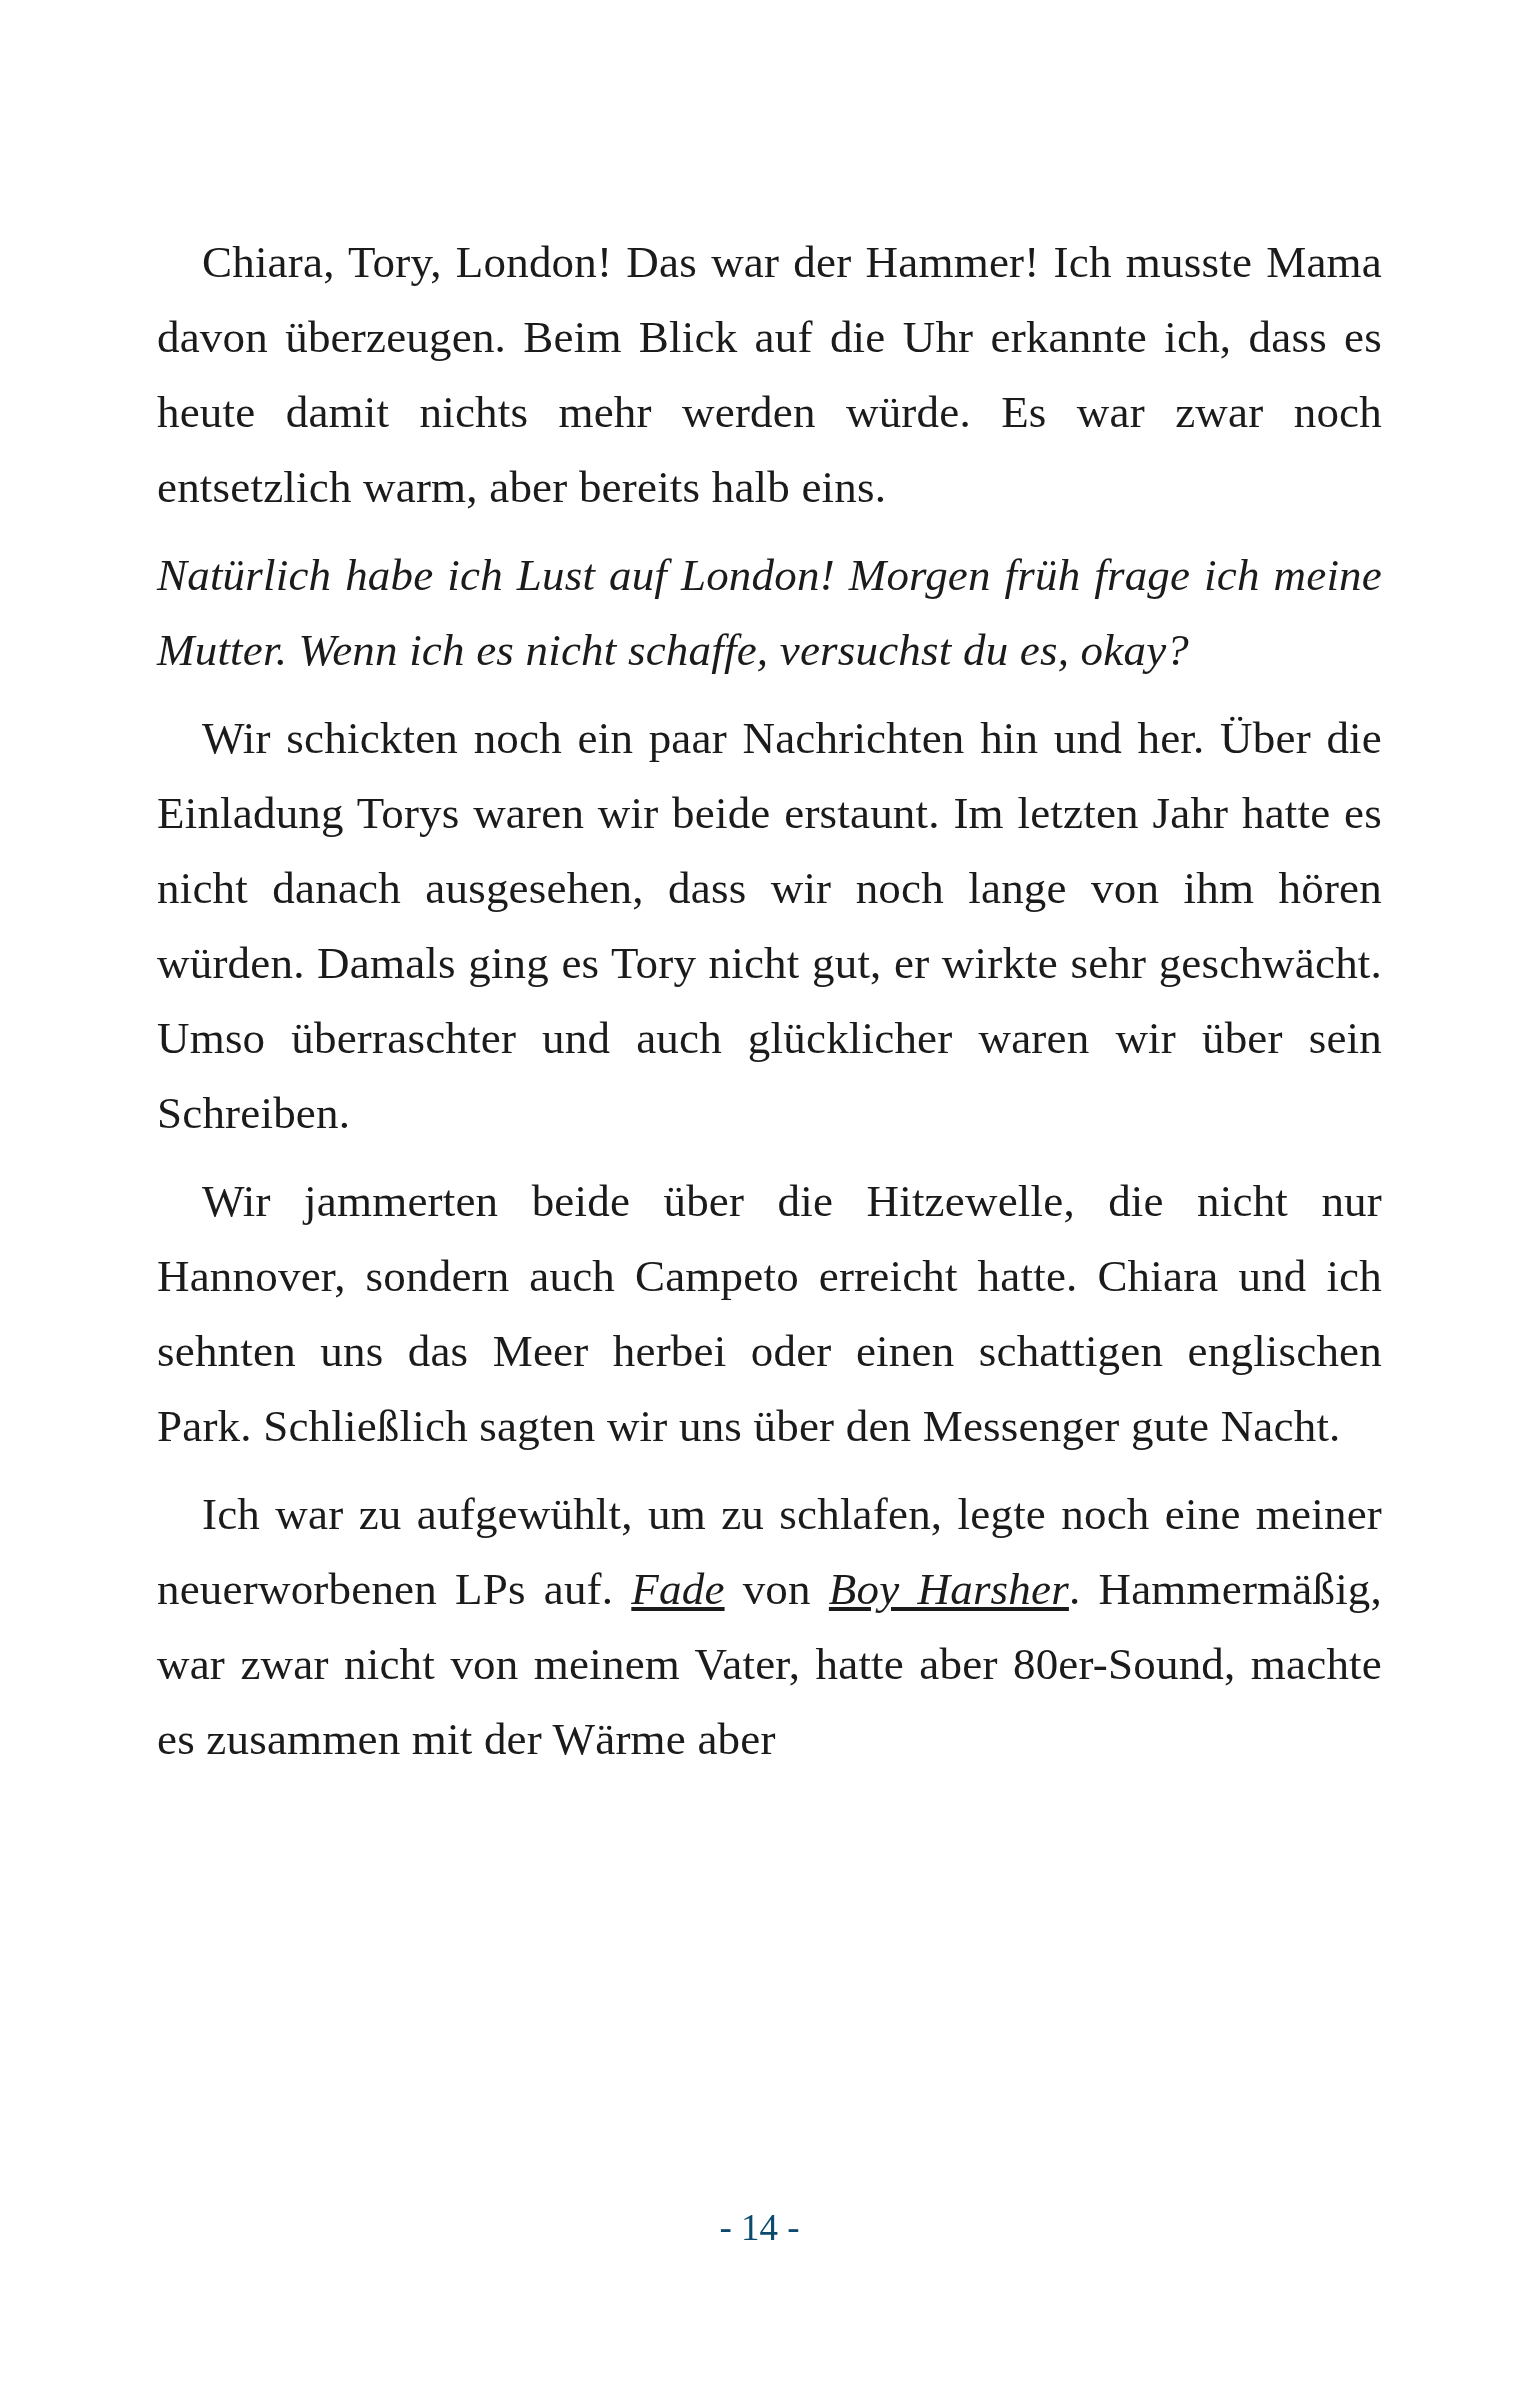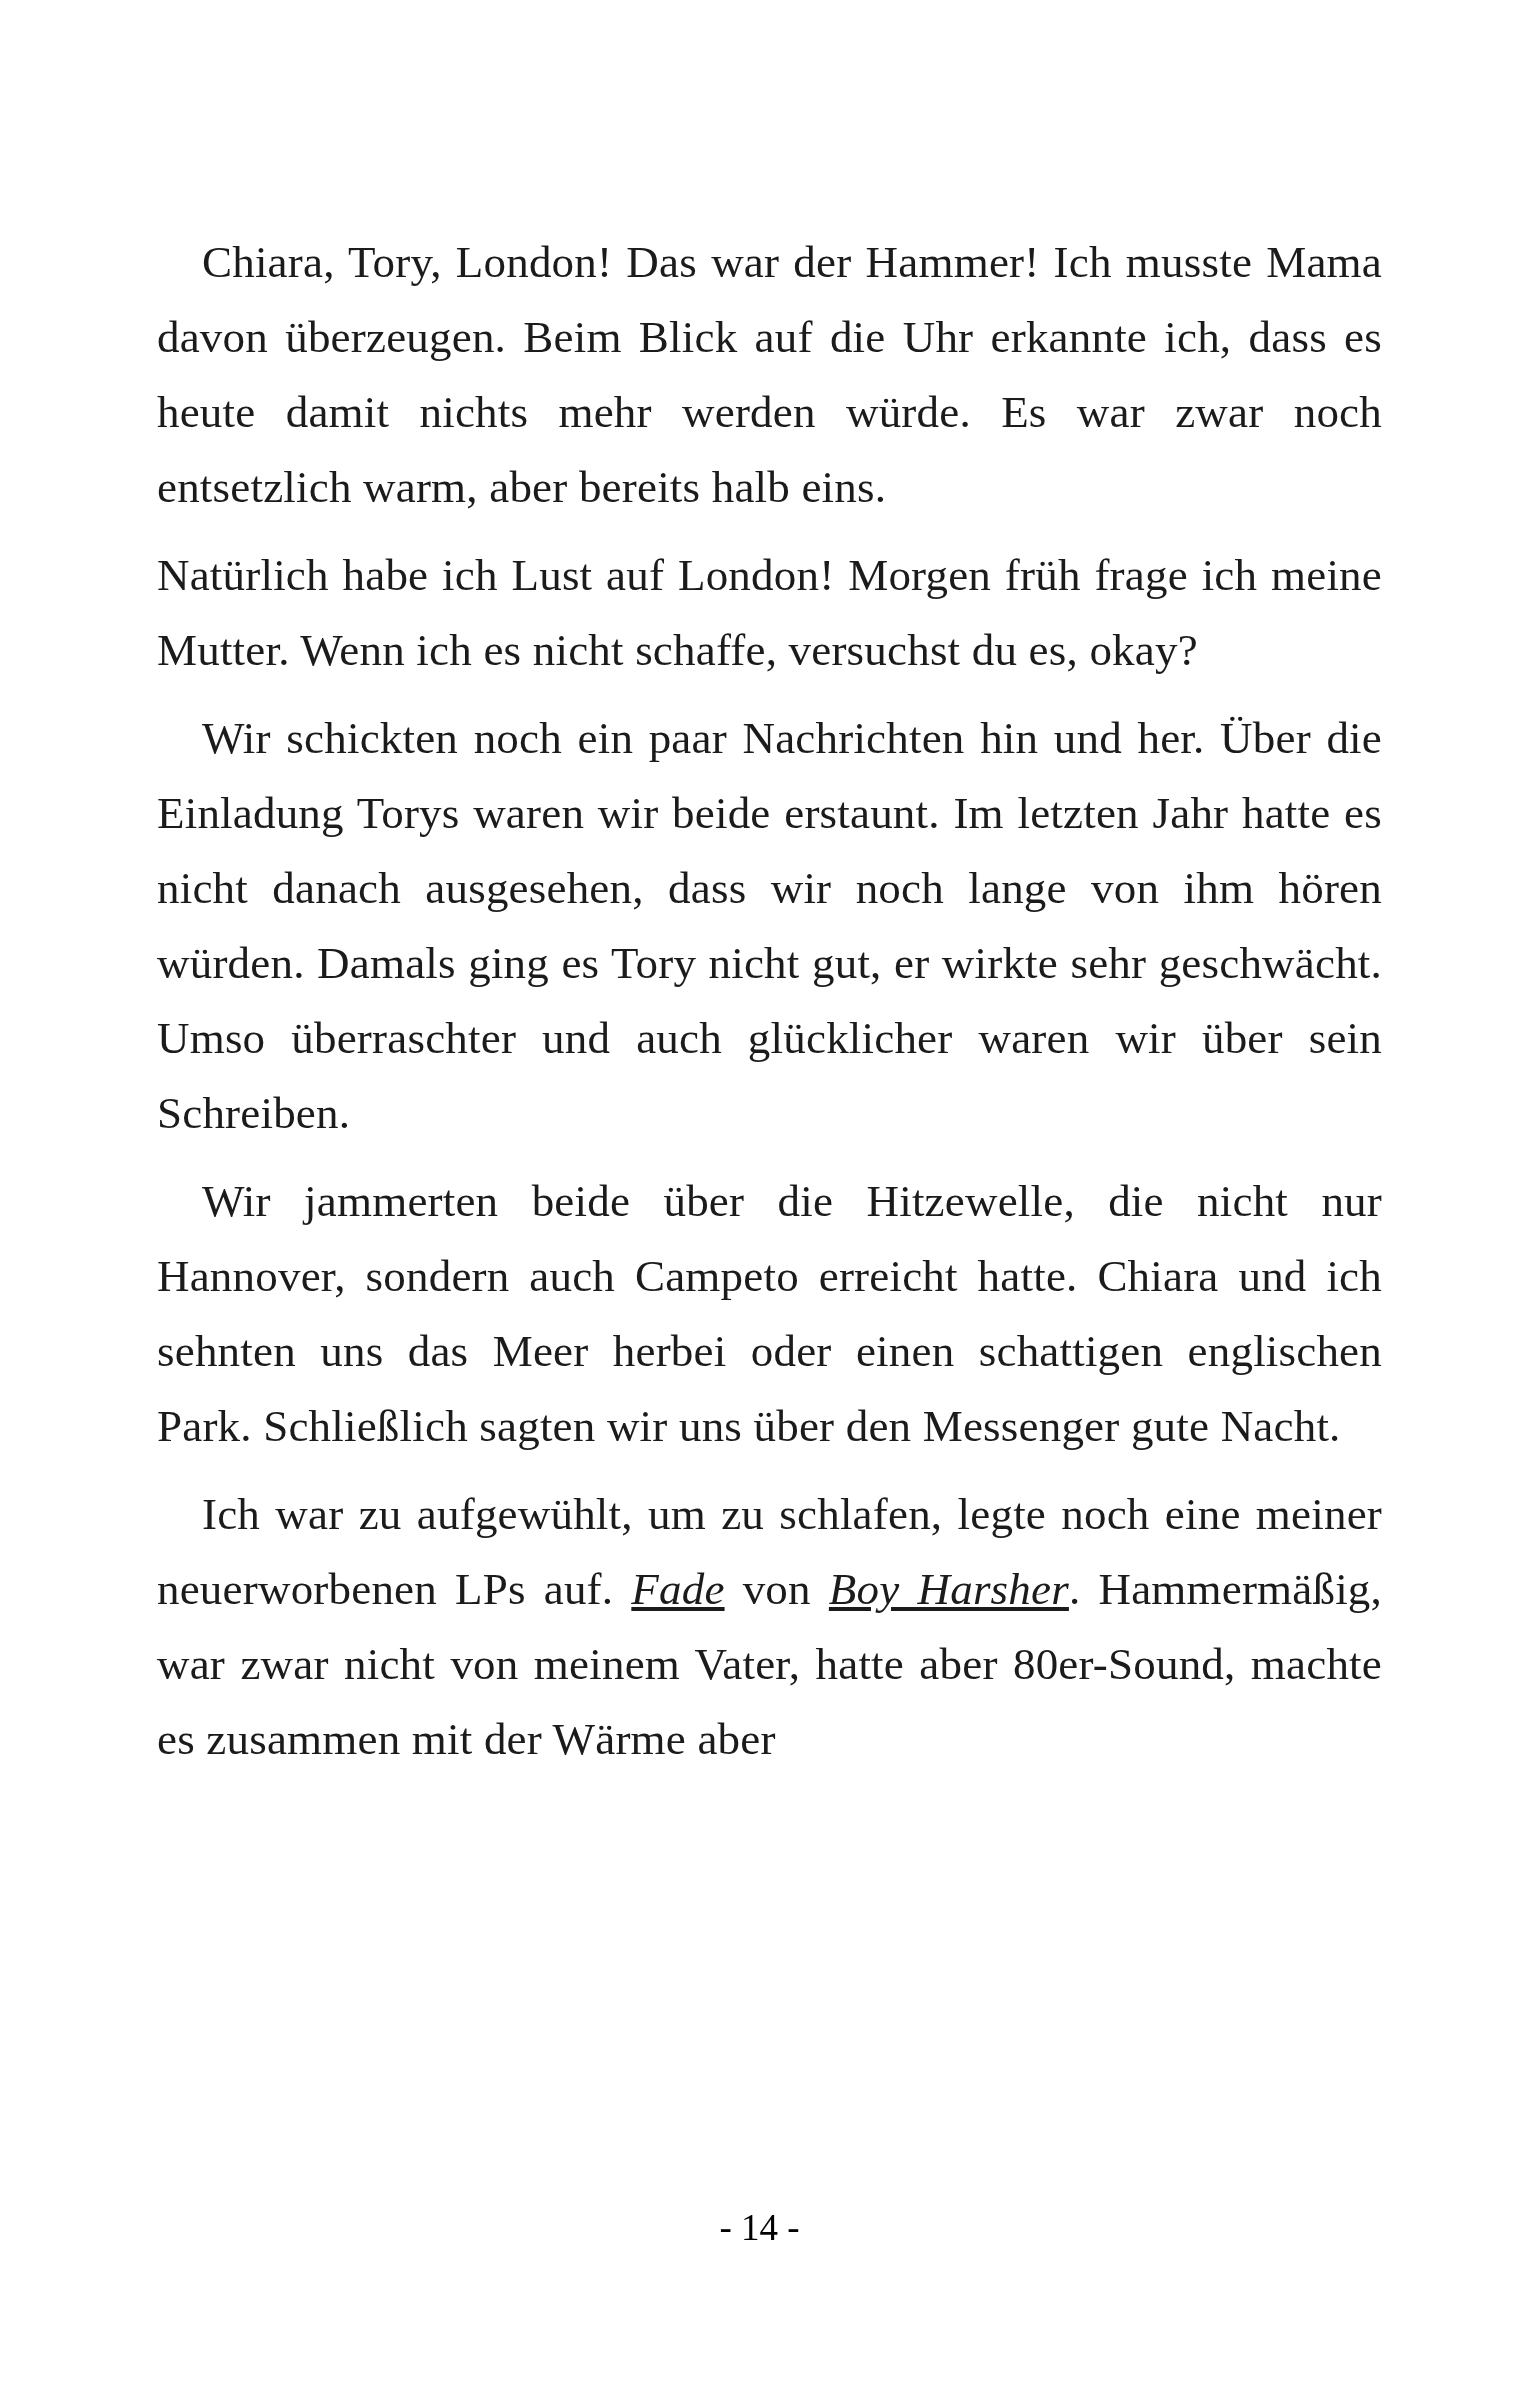--- a/index.html
+++ b/index.html
@@ -32,35 +32,36 @@
     margin: 0 0 13px 17px;
     text-align: justify;
     letter-spacing: 0.2px;
     hyphens: auto;
     -webkit-hyphens: auto;
   }
   .para.normal {
     text-indent: 45px;
   }
   .para.message {
+    font-style: italic;
     text-indent: 0;
   }
   .em {
     font-style: italic;
     text-decoration: underline;
   }
   .page-number {
     position: absolute;
     left: 0;
     right: 0;
     top: 2209px;
     text-align: center;
     font-size: 37px;
     line-height: 1;
-    color: #000000;
+    color: #0c4a6e;
   }
 </style>
 </head>
 <body>
 
 <div class="page">
   <main class="body-text" id="page-body">
       <p class="para normal"><span>Chiara, Tory, London! Das war der Hammer! Ich musste Mama davon überzeugen. Beim Blick auf die Uhr erkannte ich, dass es heute damit nichts mehr werden würde. Es war zwar noch entsetzlich warm, aber bereits halb eins.</span></p>
       <p class="para message"><span>Natürlich habe ich Lust auf London! Morgen früh frage ich meine Mutter. Wenn ich es nicht schaffe, versuchst du es, okay?</span></p>
       <p class="para normal"><span>Wir schickten noch ein paar Nachrichten hin und her. Über die Einladung Torys waren wir beide erstaunt. Im letzten Jahr hatte es nicht danach ausgesehen, dass wir noch lange von ihm hören würden. Damals ging es Tory nicht gut, er wirkte sehr geschwächt. Umso überraschter und auch glücklicher waren wir über sein Schreiben.</span></p>

